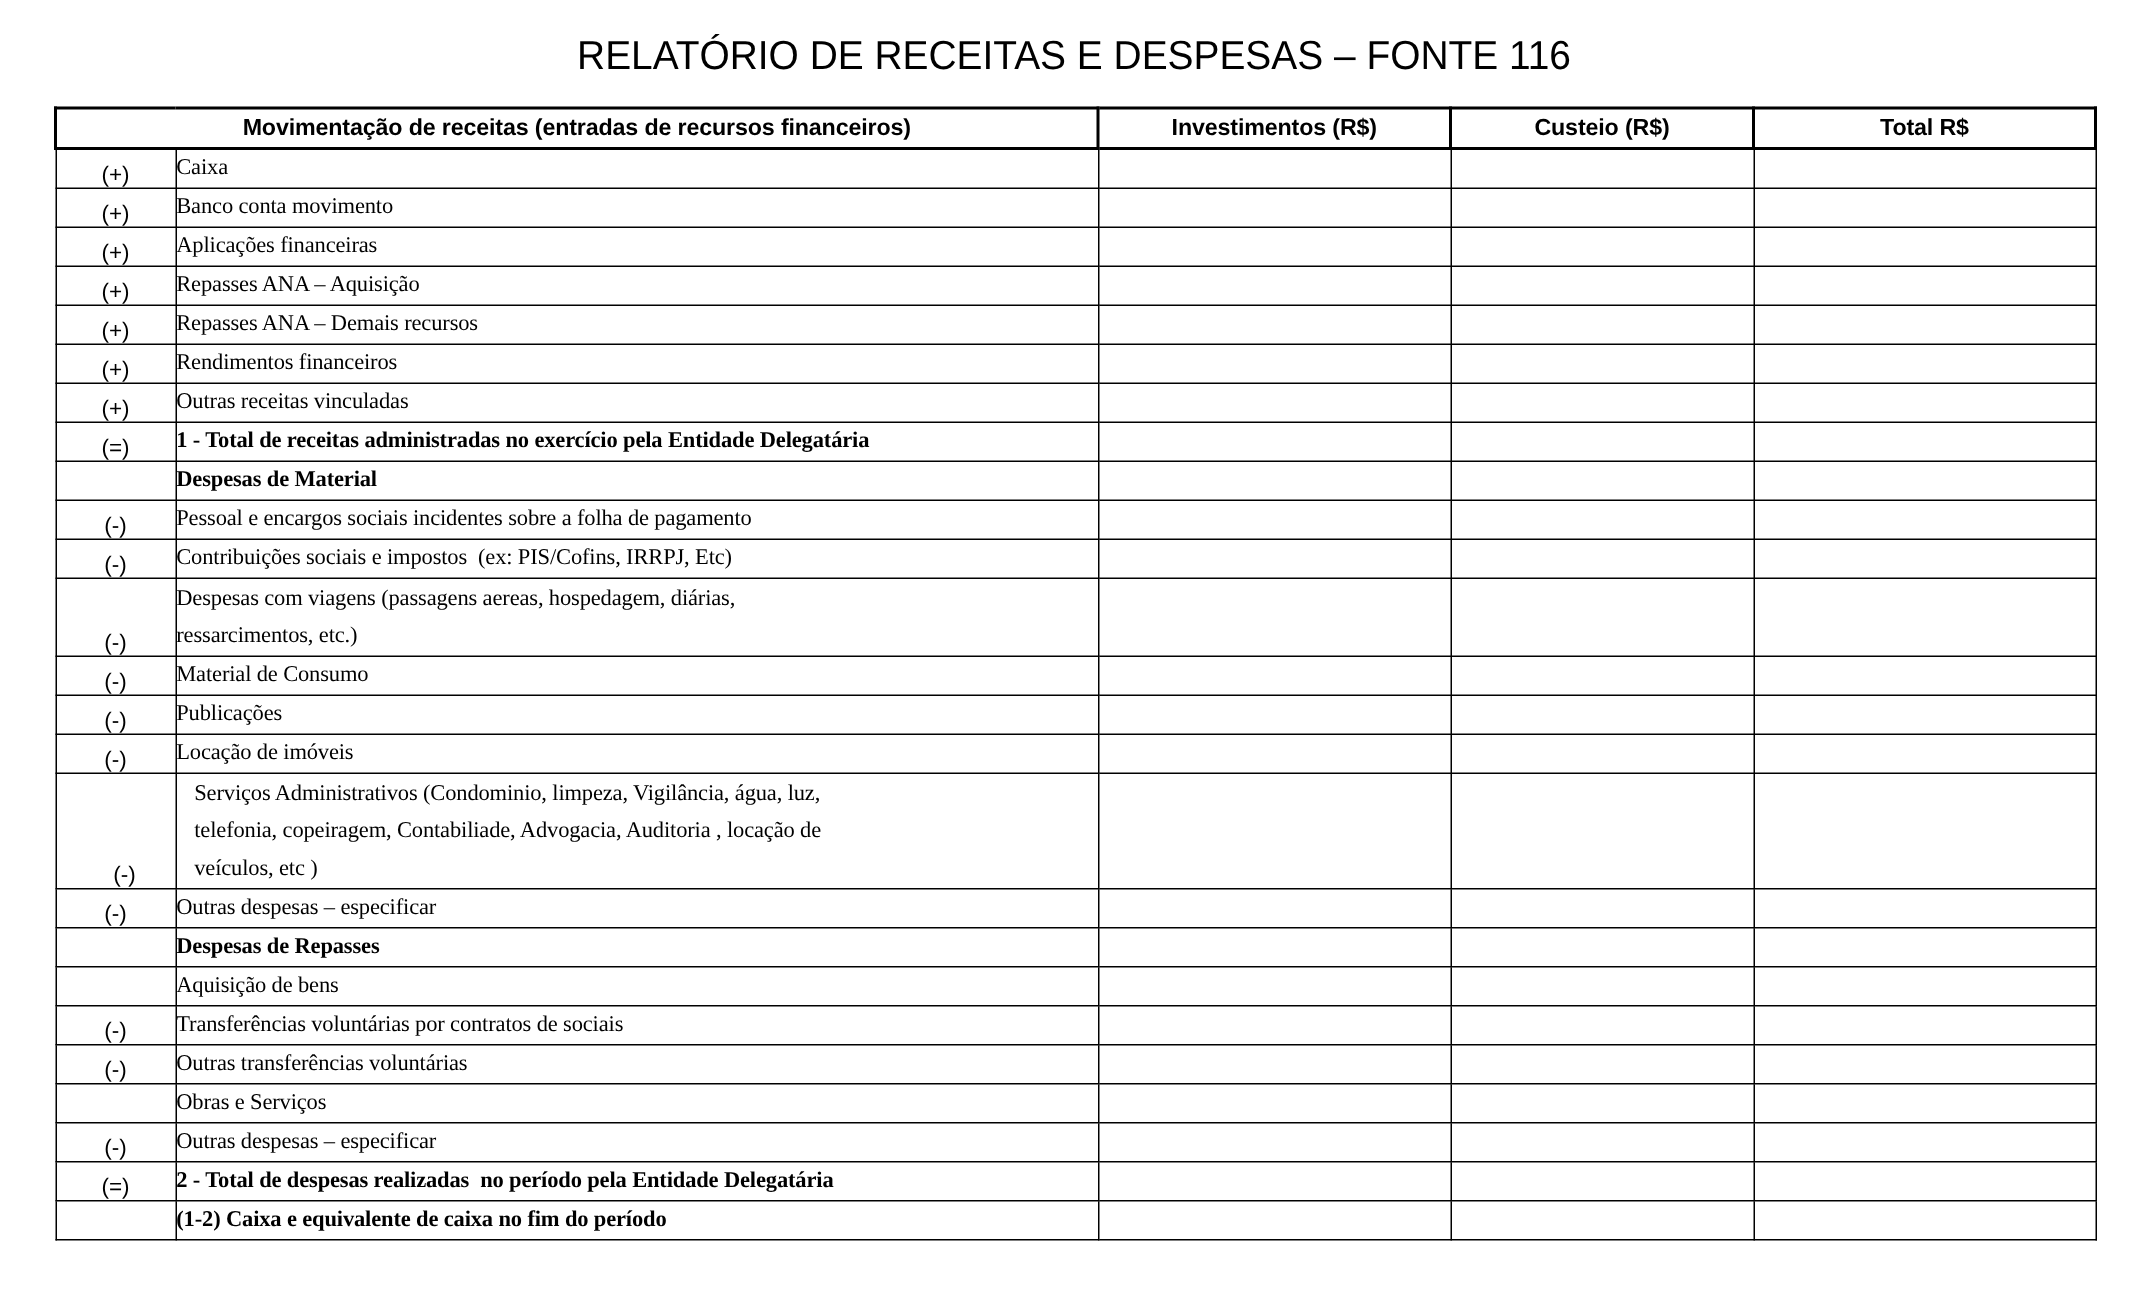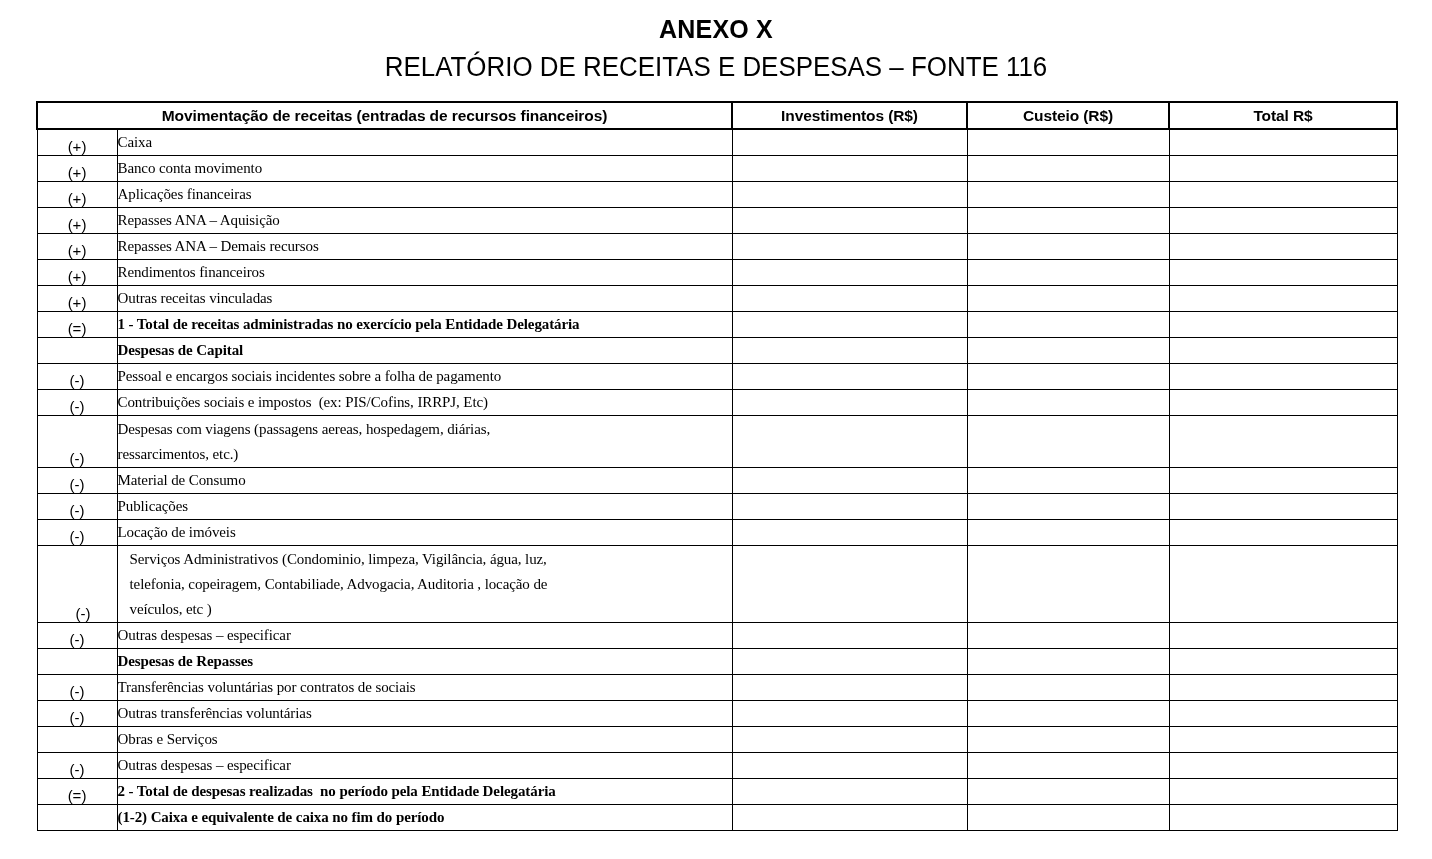--- a/index.html
+++ b/index.html
@@ -115,21 +115,20 @@
   }
   tr.lines2 td.sign,
   tr.lines3 td.sign { vertical-align: bottom; }
 </style>
 </head>
 <body>
 
 <div class="page">
 
   <div class="title-block">
-    <h1 class="doc-title">ANEXO X</h1>
     <h2 class="doc-subtitle">RELATÓRIO DE RECEITAS E DESPESAS – FONTE 116</h2>
   </div>
 
   <div class="table-wrap">
     <table class="report">
       <colgroup>
         <col class="c-sign">
         <col class="c-desc">
         <col class="c-inv">
         <col class="c-cust">
@@ -195,21 +194,21 @@
           </tr>
           <tr>
             <td class="sign">(=)</td>
             <td class="desc bold">1 - Total de receitas administradas no exercício pela Entidade Delegatária</td>
             <td class="val"></td>
             <td class="val"></td>
             <td class="val"></td>
           </tr>
           <tr>
             <td class="sign"></td>
-            <td class="desc bold">Despesas de Capital</td>
+            <td class="desc bold">Despesas de Material</td>
             <td class="val"></td>
             <td class="val"></td>
             <td class="val"></td>
           </tr>
           <tr>
             <td class="sign">(-)</td>
             <td class="desc">Pessoal e encargos sociais incidentes sobre a folha de pagamento</td>
             <td class="val"></td>
             <td class="val"></td>
             <td class="val"></td>
@@ -267,20 +266,27 @@
             <td class="val"></td>
           </tr>
           <tr>
             <td class="sign"></td>
             <td class="desc bold">Despesas de Repasses</td>
             <td class="val"></td>
             <td class="val"></td>
             <td class="val"></td>
           </tr>
           <tr>
+            <td class="sign"></td>
+            <td class="desc">Aquisição de bens</td>
+            <td class="val"></td>
+            <td class="val"></td>
+            <td class="val"></td>
+          </tr>
+          <tr>
             <td class="sign">(-)</td>
             <td class="desc">Transferências voluntárias por contratos de sociais</td>
             <td class="val"></td>
             <td class="val"></td>
             <td class="val"></td>
           </tr>
           <tr>
             <td class="sign">(-)</td>
             <td class="desc">Outras transferências voluntárias</td>
             <td class="val"></td>

